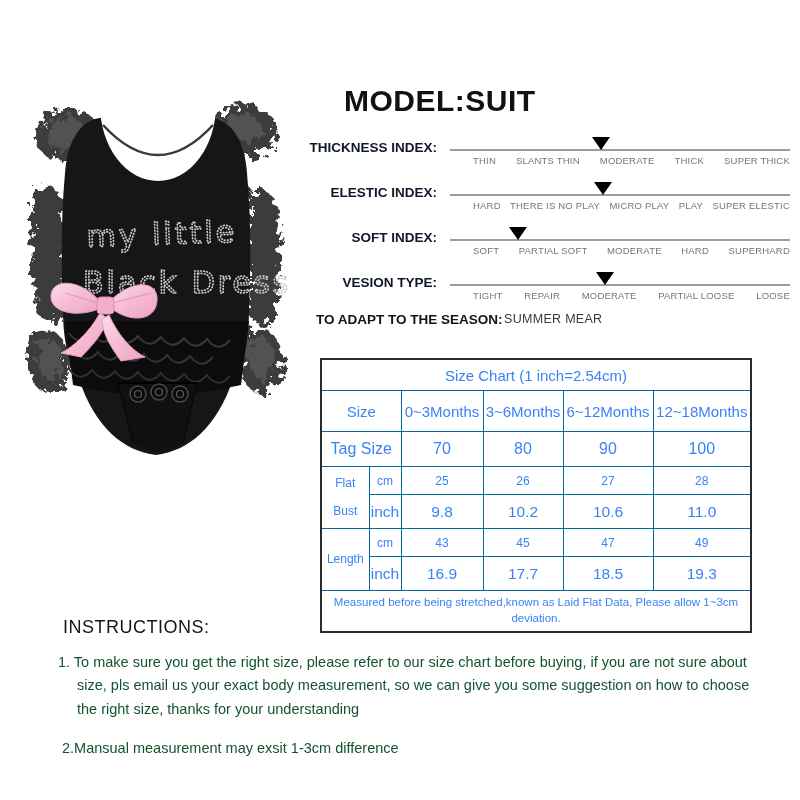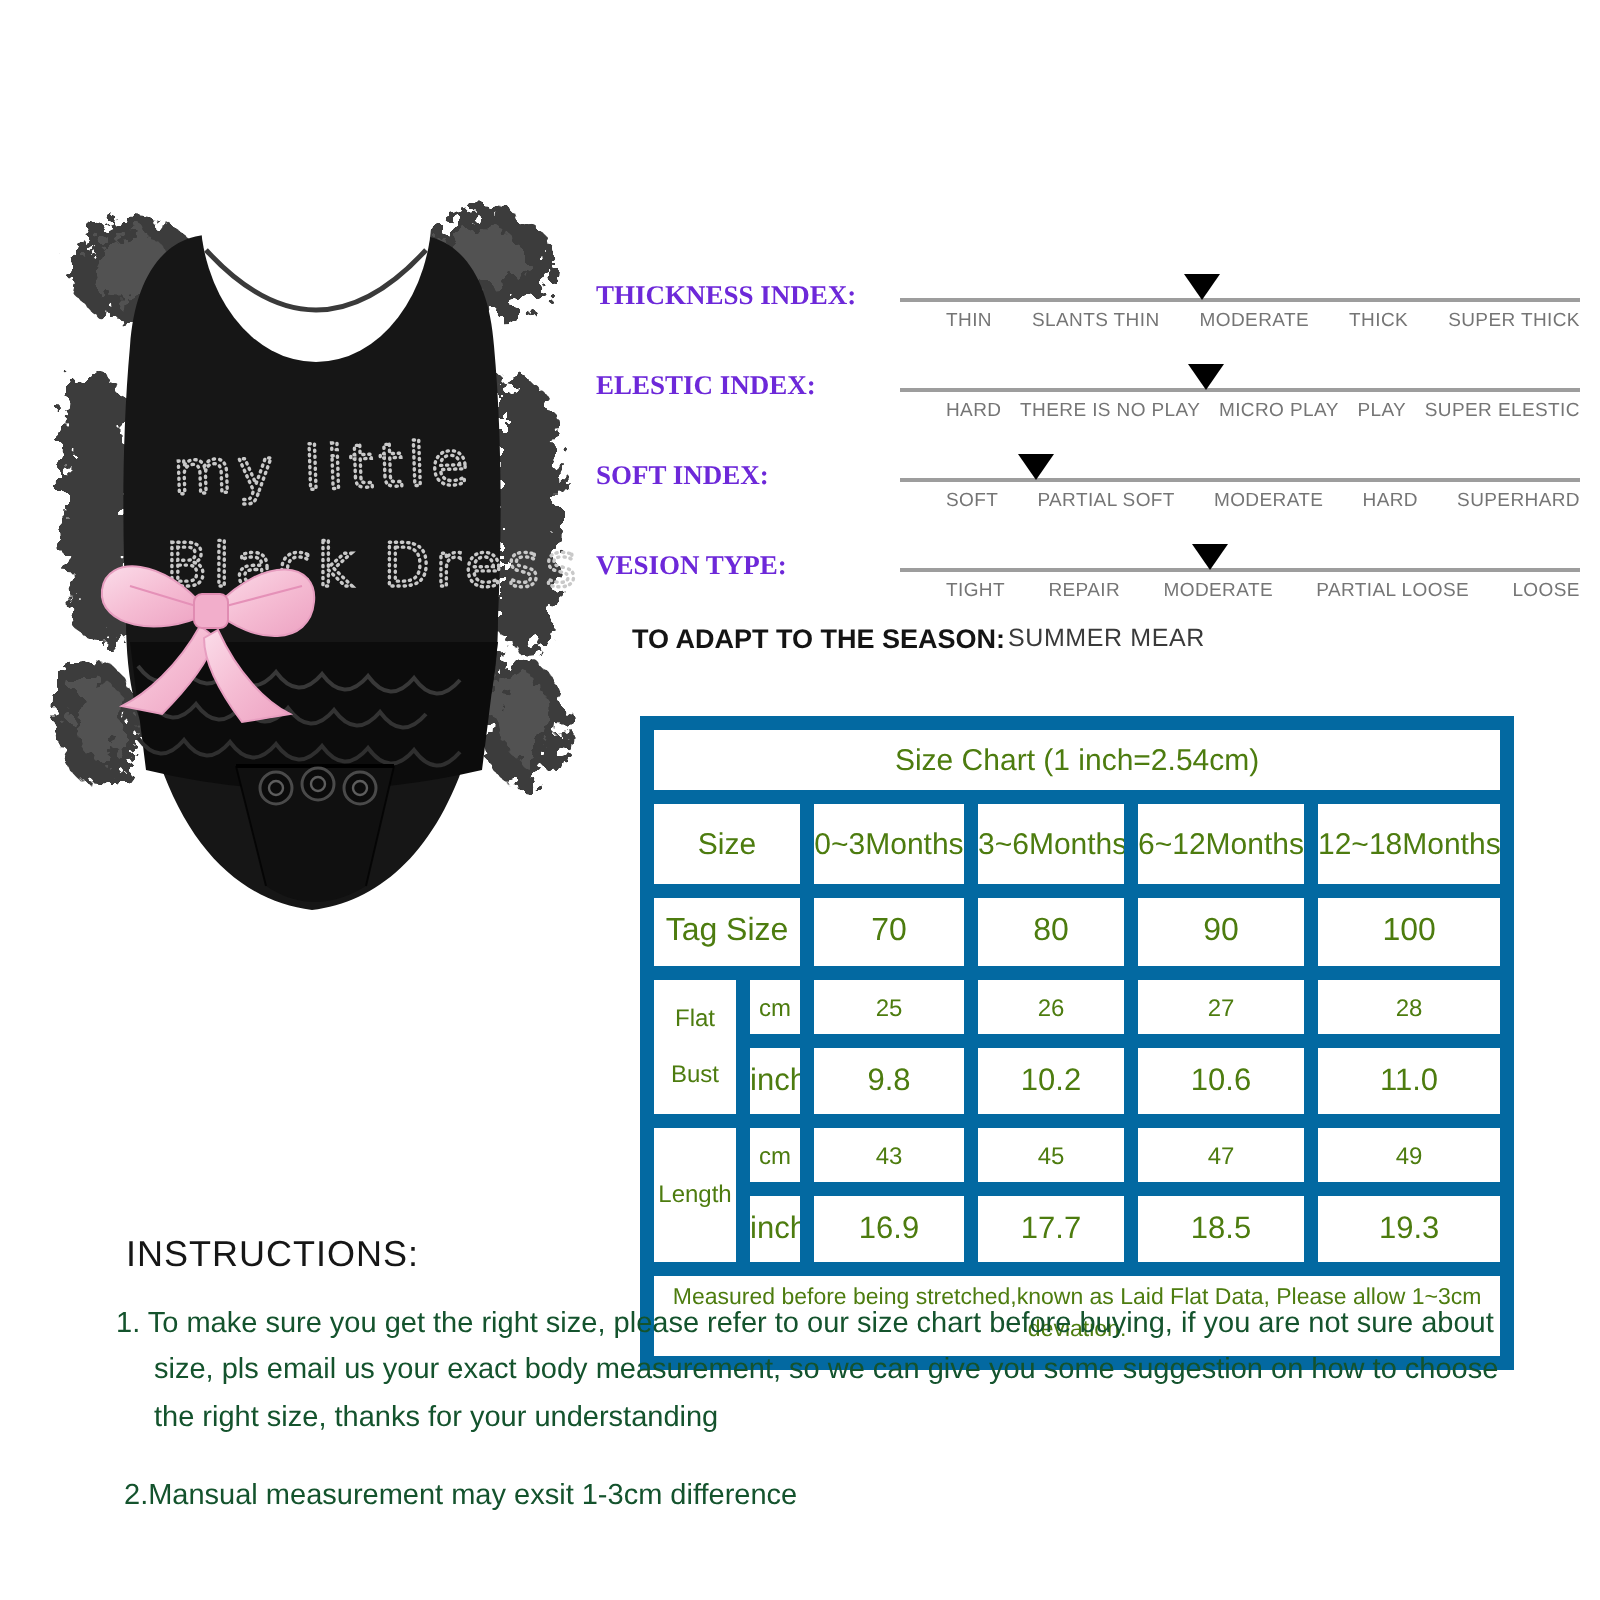--- a/index.html
+++ b/index.html
@@ -4,38 +4,38 @@
 <style>
   html,body{margin:0;padding:0;background:#ffffff;}
   #canvas{position:relative;width:800px;height:800px;background:#ffffff;overflow:hidden;
           font-family:"Liberation Sans", sans-serif;color:#1b1b1b;}
 
   
   .page-title{position:absolute;left:344px;top:84px;font-size:30px;font-weight:600;
               letter-spacing:.5px;color:#111;}
 
   
-  .idx-label{position:absolute;left:298px;width:139px;text-align:left;
-             font-size:13.5px;font-weight:700;color:#6d28d9;white-space:nowrap;font-family:Liberation Serif, serif;}
+  .idx-label{position:absolute;left:298px;width:139px;text-align:right;
+             font-size:13.5px;font-weight:700;color:#0f172a;white-space:nowrap;}
   .scale{position:absolute;left:450px;width:340px;}
   .scale .line{height:0;border-top:2px solid #9d9d9d;position:relative;}
   .marker{position:absolute;top:-14px;width:0;height:0;border-left:9px solid transparent;
           border-right:9px solid transparent;border-top:13px solid #000;transform:translateX(-50%);}
   .opts{display:flex;justify-content:space-between;margin-top:4px;
         font-size:9.5px;color:#757575;letter-spacing:.2px;white-space:nowrap;margin-left:23px;}
 
   
   .season-label{position:absolute;left:316px;top:312px;font-size:13.5px;font-weight:700;color:#141414;}
   .season-value{position:absolute;left:504px;top:312px;font-size:12.5px;color:#3a3a3a;letter-spacing:.3px;}
 
   
   table.size-chart{position:absolute;left:320px;top:358px;width:430px;border-collapse:collapse;
                    table-layout:fixed;border:2px solid #2b2b2b;}
-  .size-chart td{border:7px solid #0369a1;text-align:center;vertical-align:middle;
-                 padding:0;color:#4d7c0f;overflow:hidden;}
+  .size-chart td{border:1px solid #0369a1;text-align:center;vertical-align:middle;
+                 padding:0;color:#3b82f6;overflow:hidden;}
   .t-title td{height:30px;font-size:15px;}
   .t-head td{height:40px;font-size:15px;}
   .t-tag td{height:34px;font-size:16px;}
   .r-cm td{height:27px;font-size:12px;}
   .r-inch td{height:33px;font-size:15.5px;}
   .t-foot td{height:36px;font-size:11.5px;line-height:1.35;padding:2px 8px;}
   .cell-group{font-size:15.5px;line-height:2.3;margin-top:27px;}
   .cell-unit{font-size:13px;}
 
   
@@ -115,20 +115,21 @@
     <g stroke="#e79ec0" stroke-width="1">
       <path d="M95,220 C84,240 68,254 56,260 L76,264 C90,250 99,238 103,226 Z" fill="url(#bowg)"></path>
       <path d="M104,222 C114,244 128,258 140,264 L116,268 C104,252 97,238 97,226 Z" fill="url(#bowg)"></path>
       <path d="M98,212 C78,186 48,184 46,202 C44,220 74,226 98,214 Z" fill="url(#bowg)"></path>
       <path d="M103,210 C128,184 154,188 152,208 C150,230 122,230 102,212 Z" fill="url(#bowg)"></path>
       <path d="M60,200 L93,210 M146,200 L108,210" fill="none" stroke="#e591b8"></path>
       <rect x="92" y="204" width="17" height="17" rx="4" fill="#f2aecb" stroke="#e08cb2"></rect>
     </g>
   </svg>
 
+  <div class="page-title">MODEL:SUIT</div>
 
   <div class="idx-label" style="top:140px">THICKNESS INDEX:</div>
   <div class="scale" style="top:149px">
     <div class="line">
       <div class="marker" style="left:44.5%"></div>
     </div>
     <div class="opts">
       <span>THIN</span>
       <span>SLANTS THIN</span>
       <span>MODERATE</span>

